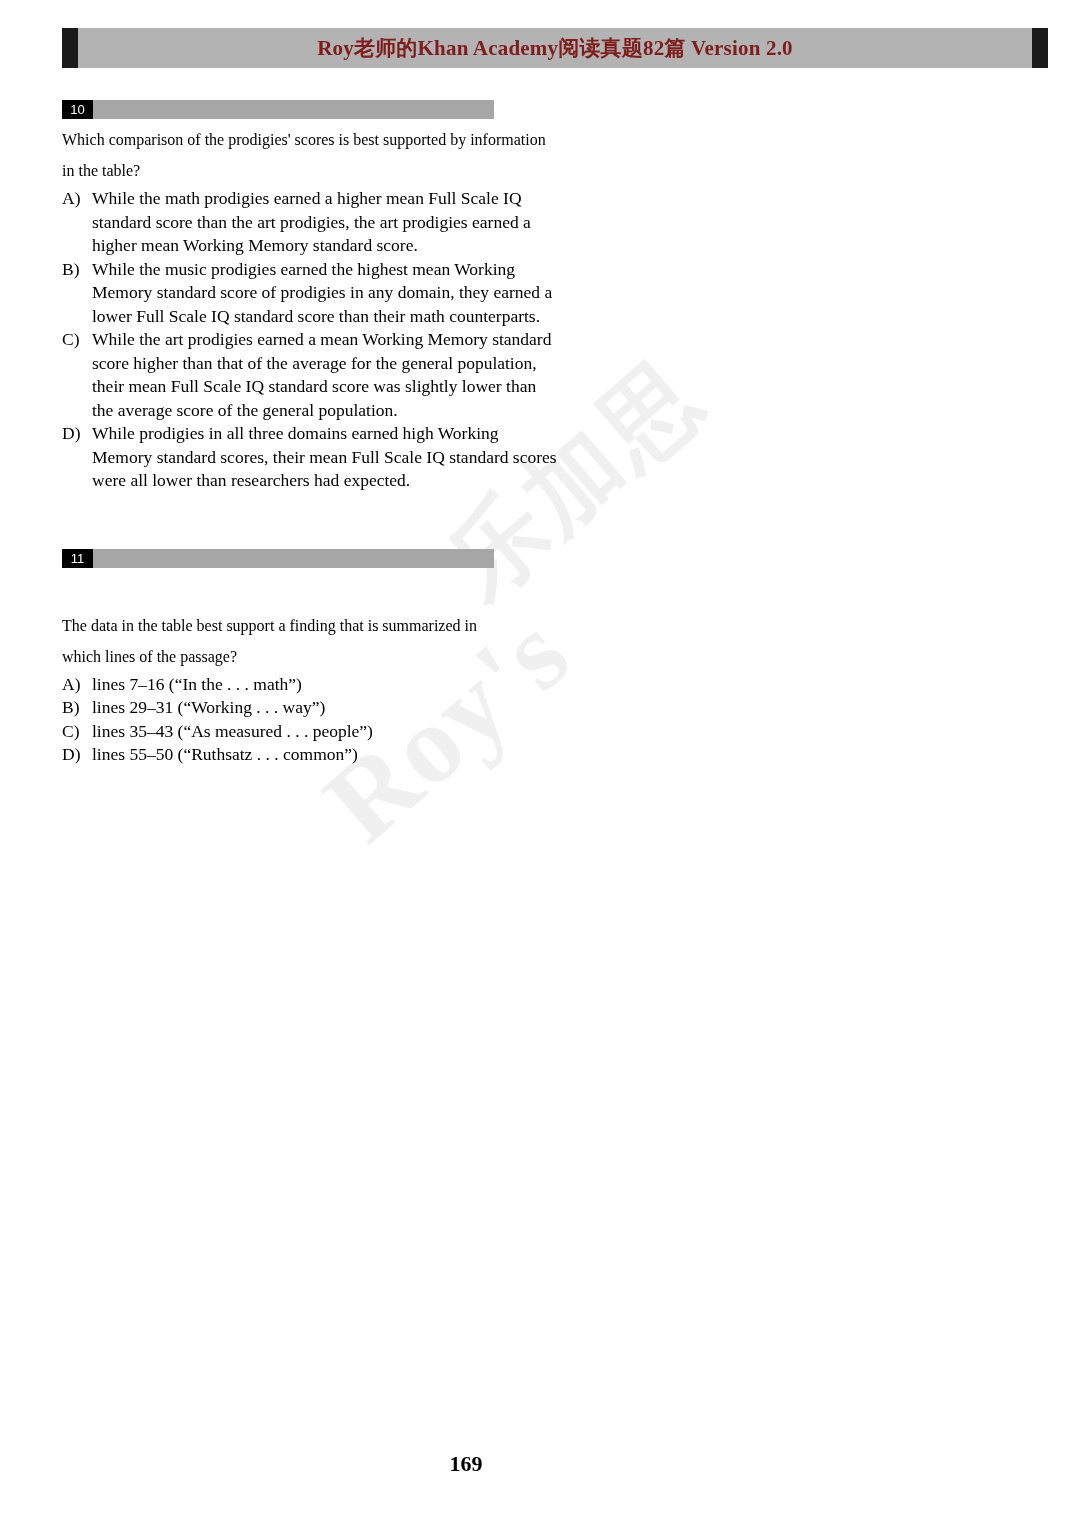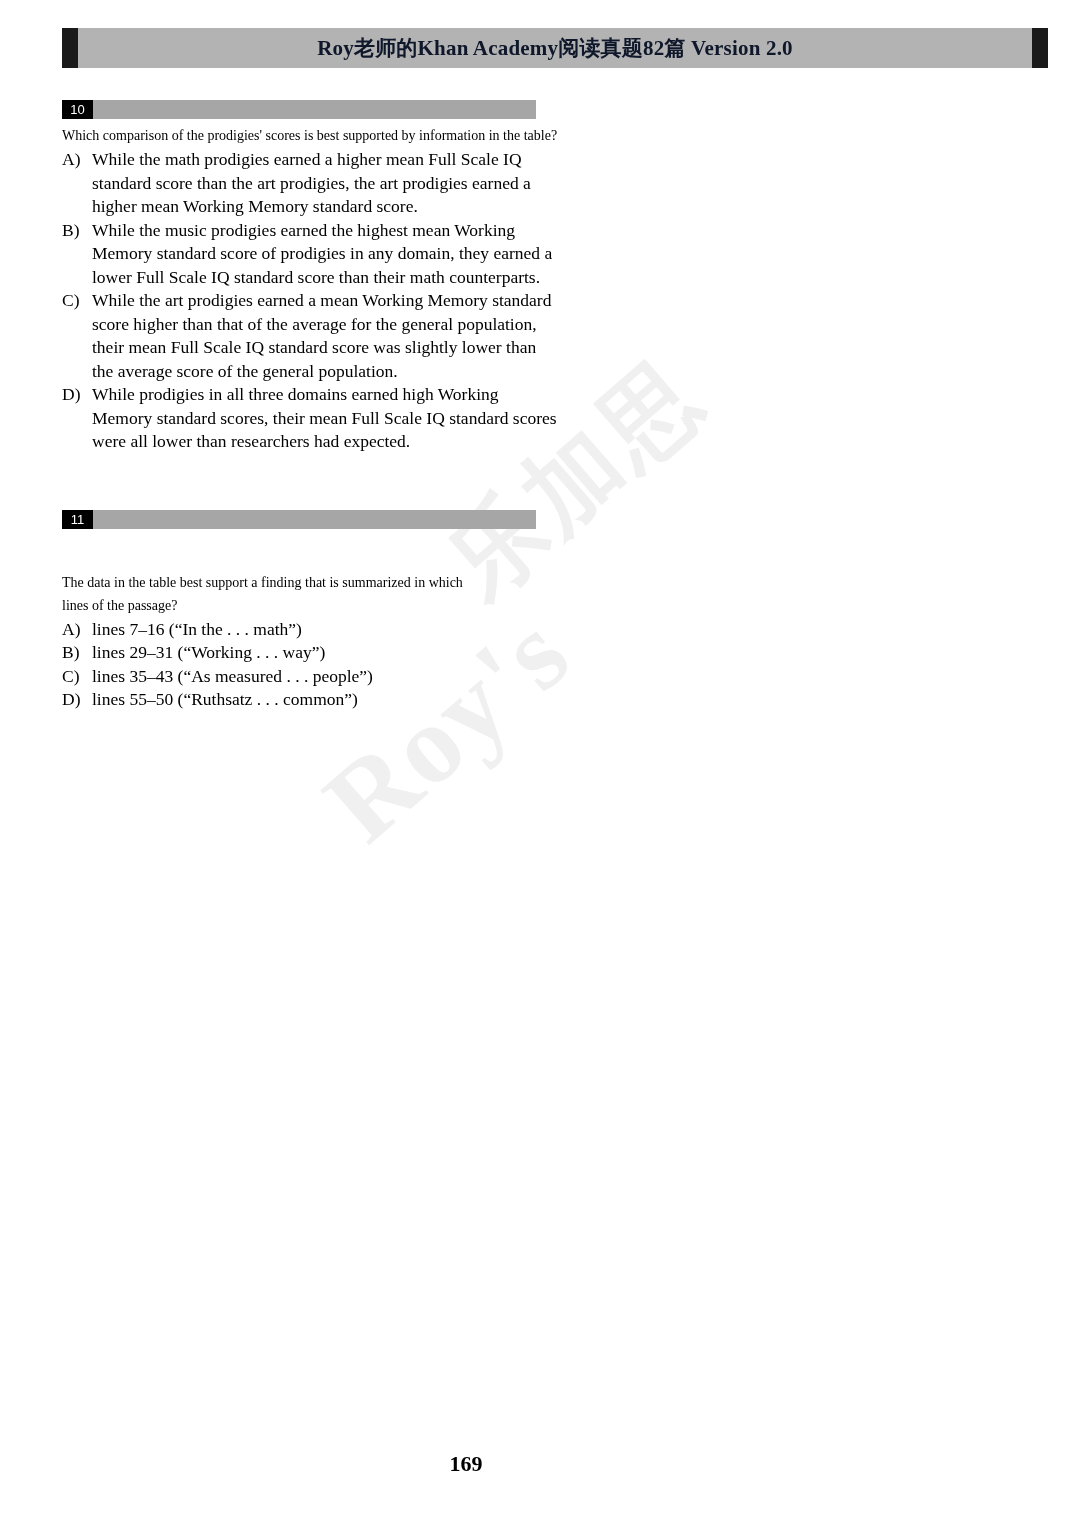--- a/index.html
+++ b/index.html
@@ -35,61 +35,61 @@
     flex: 1 1 auto;
     background: #b3b3b3;
     display: flex;
     align-items: center;
     justify-content: center;
   }
   .header-title {
     font-size: 21px;
     font-weight: bold;
     letter-spacing: 0.2px;
-    color: #0f172a;
+    color: #7f1d1d;
     white-space: nowrap;
   }
 
   
   .content {
     position: absolute;
     top: 100px;
     left: 62px;
     width: 986px;
   }
 
   .question-block {
     position: relative;
   }
   .q-number-bar {
     display: flex;
     align-items: stretch;
     height: 19px;
-    width: 474px;
+    width: 432px;
   }
   .q-number-box {
     background: #000000;
     color: #ffffff;
     font-family: "Liberation Sans", sans-serif;
     font-size: 13px;
     line-height: 19px;
     padding: 0 6px;
     min-width: 19px;
     text-align: center;
     flex: 0 0 auto;
   }
   .q-number-rule {
     flex: 1 1 auto;
     background: #a6a6a6;
   }
 
   .q-stem {
     margin-top: 5px;
-    font-size: 14px;
-    line-height: 23px;
+    font-size: 16px;
+    line-height: 31px;
     width: 500px;
   }
 
   .choices {
     margin-top: 1px;
   }
   .choice {
     display: flex;
     font-size: 17.5px;
     line-height: 23.5px;

